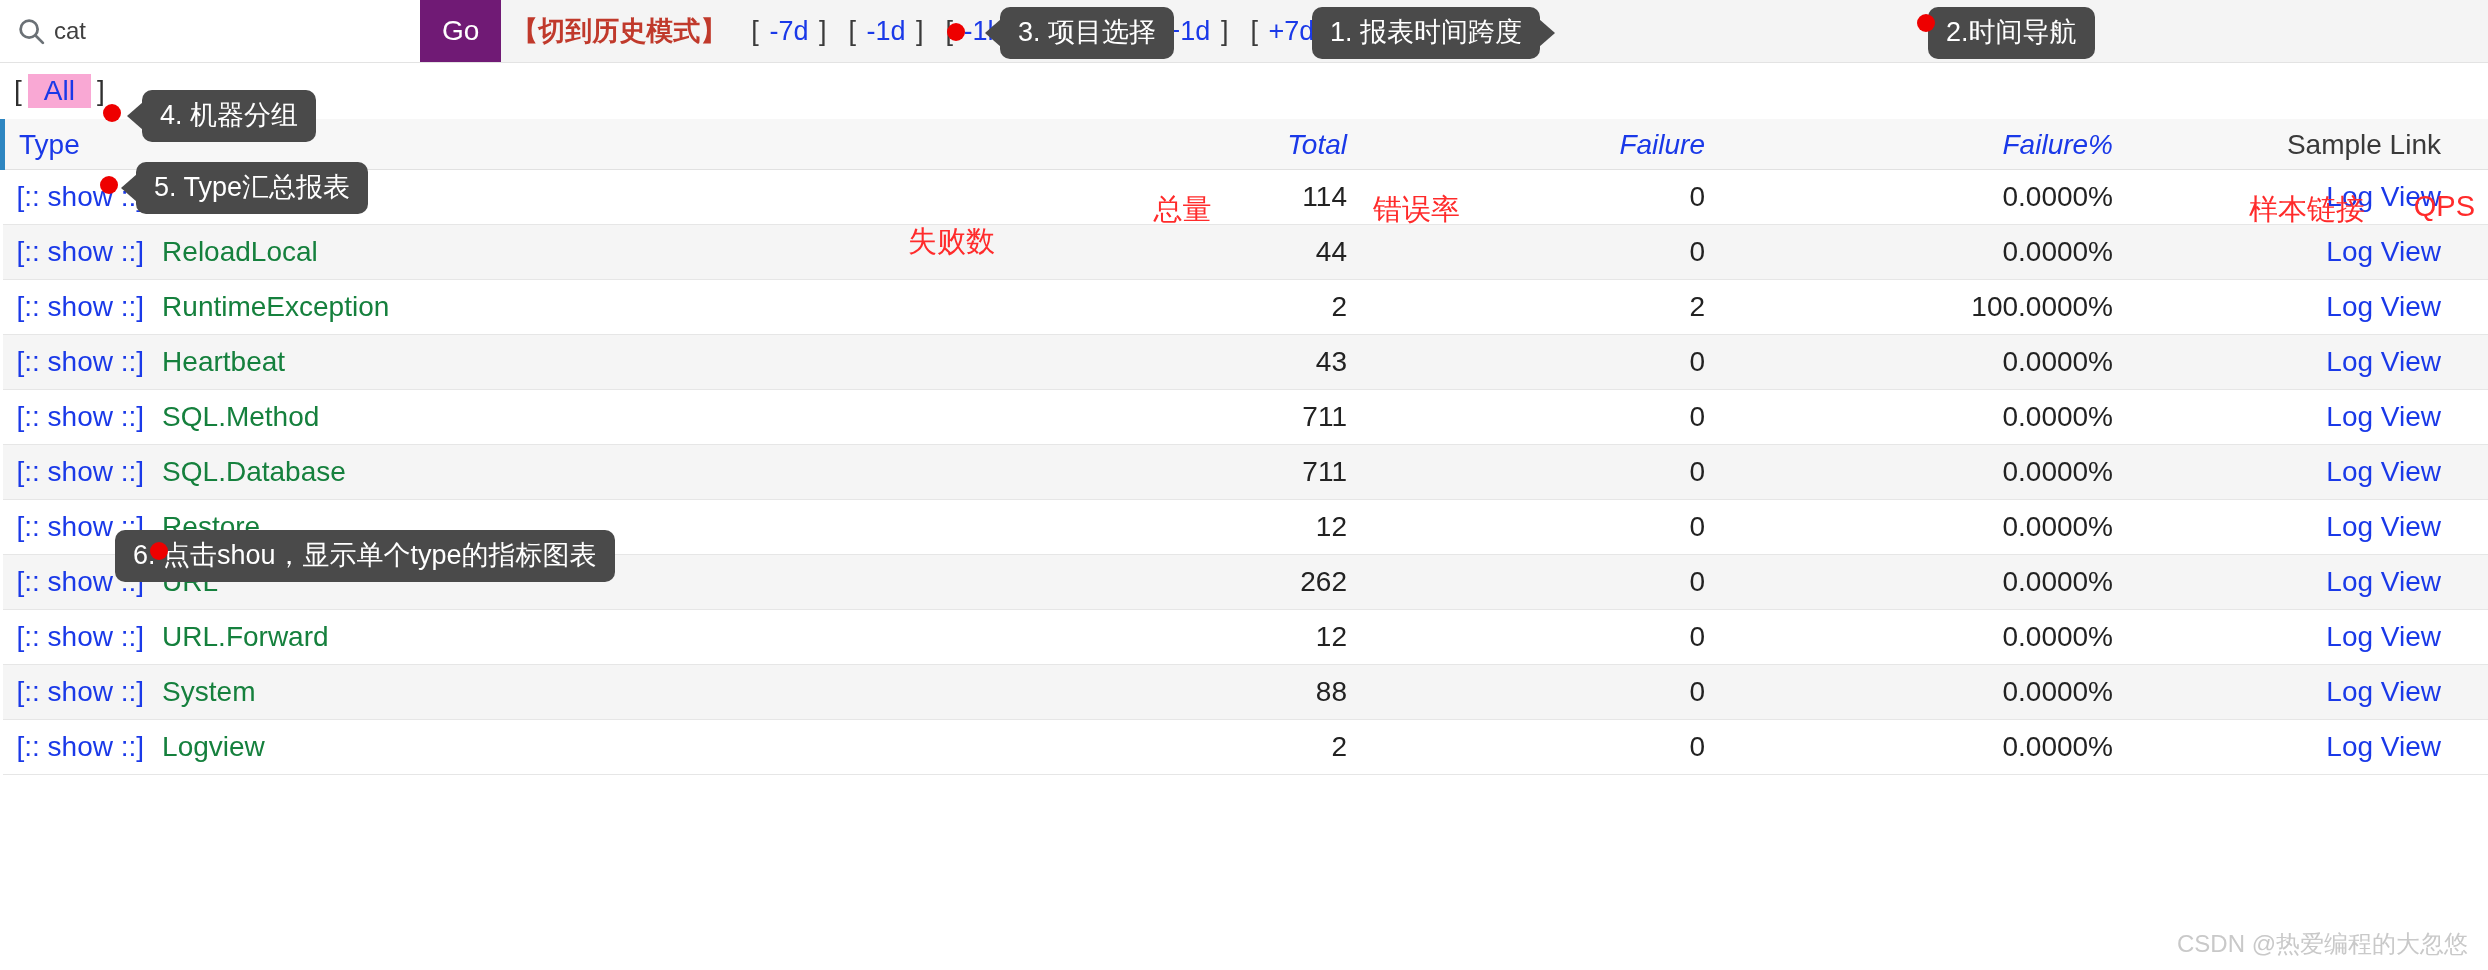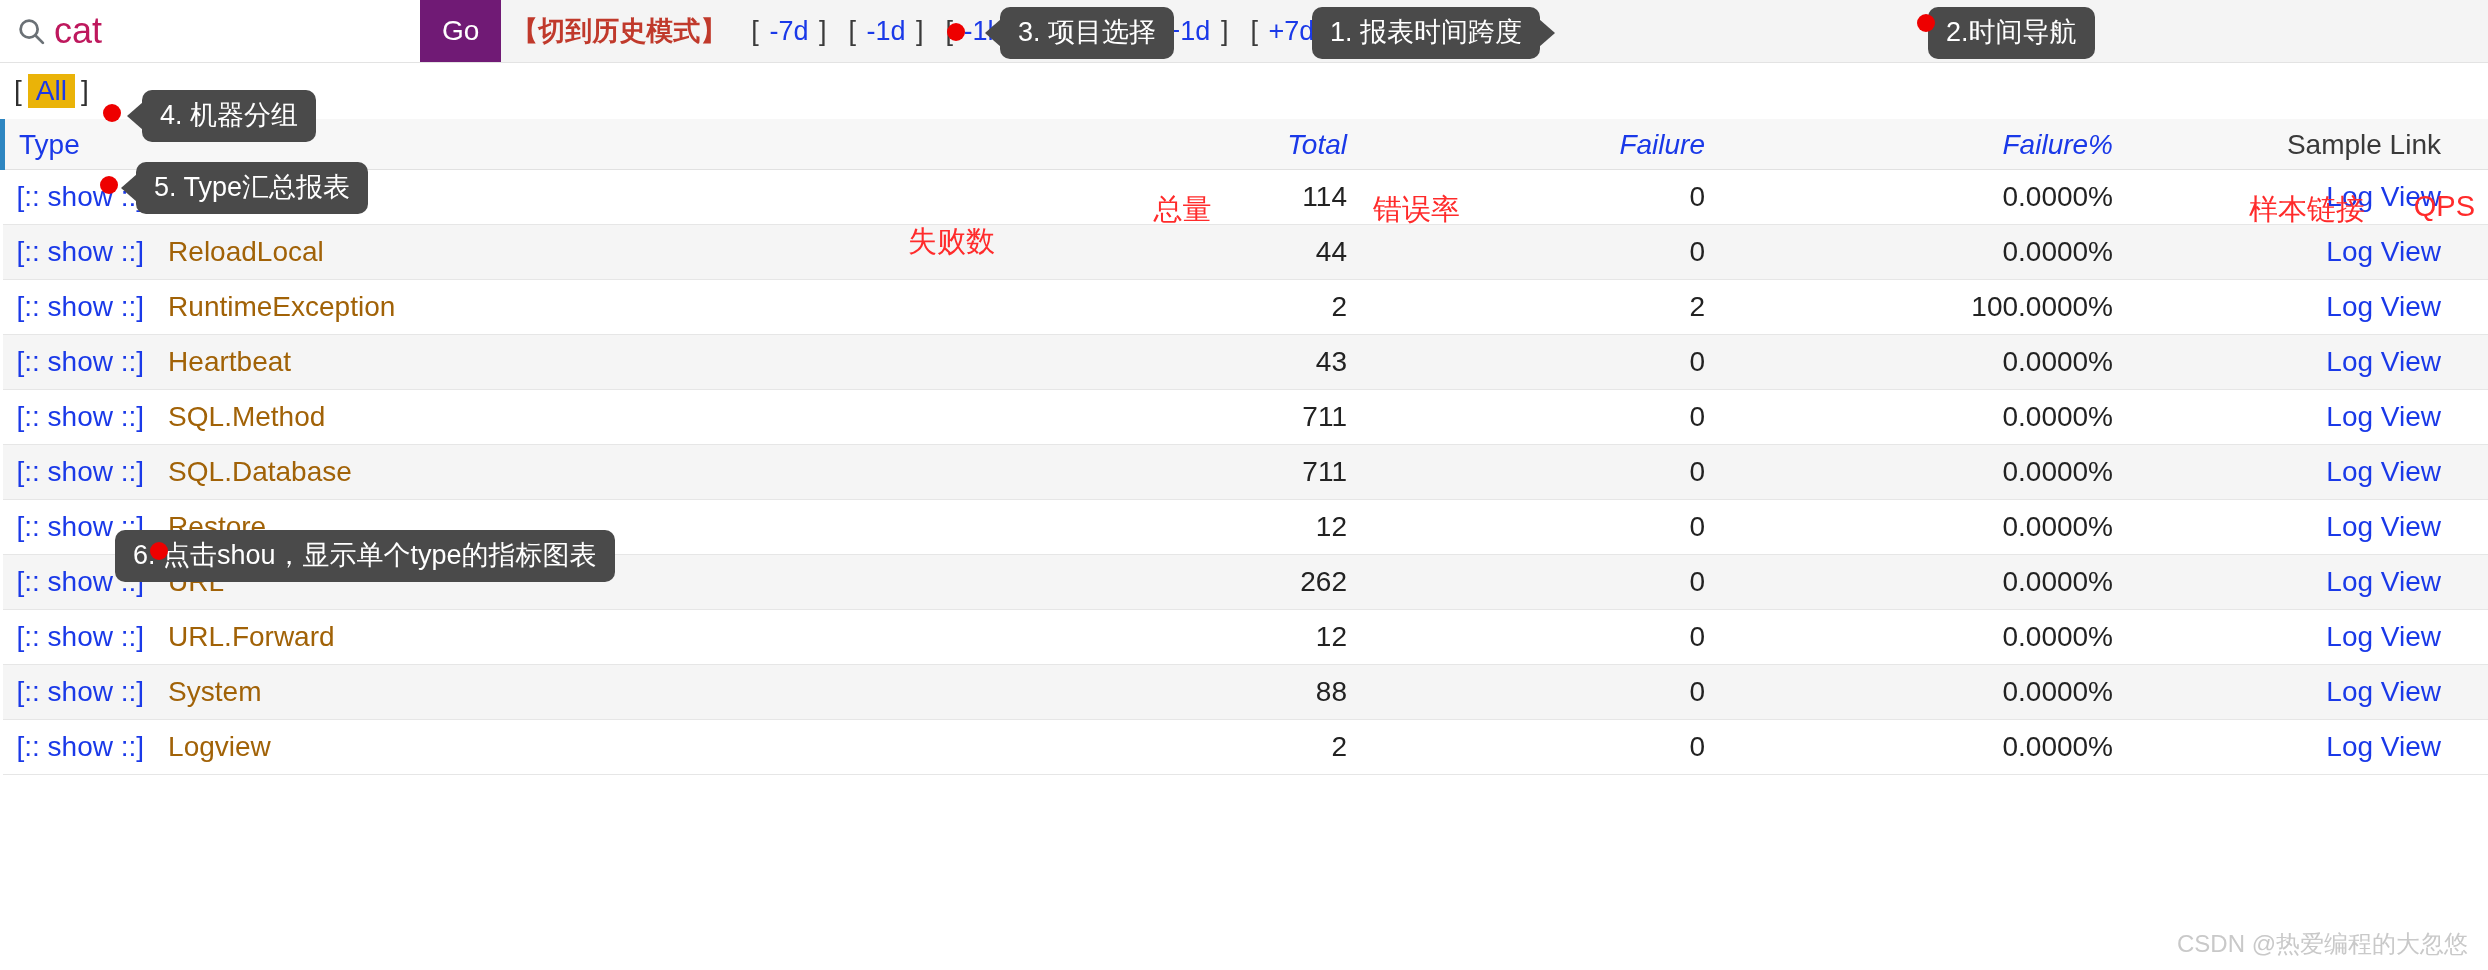--- a/index.html
+++ b/index.html
@@ -58,22 +58,22 @@
     position: relative;
   }
   .search-icon {
     width: 30px;
     height: 30px;
     flex: 0 0 auto;
     margin-right: 8px;
   }
   .search-icon svg { display: block; }
   .search-value {
-    font-size: 36px;
-    color: #be185d;
+    font-size: 24px;
+    color: #404040;
     white-space: nowrap;
   }
   .gobtn {
     background: #701a75;
     color: #ffffff;
     font-size: 28px;
     display: flex;
     align-items: center;
     justify-content: center;
     padding: 0 22px;
@@ -115,23 +115,23 @@
     height: 56px;
     display: flex;
     align-items: center;
     padding-left: 14px;
     background: #ffffff;
     position: relative;
     font-size: 28px;
   }
   .grp-brk { color: #2f2f2f; }
   .grp-all {
-    background: #eab308;
+    background: #f9a8d4;
     color: #1a39e8;
-    padding: 1px 8px;
+    padding: 1px 16px;
     margin: 0 6px;
     cursor: pointer;
     font-size: 28px;
   }
 
   
   .tablewrap {
     padding: 0 14px 0 0;
     background: #ffffff;
   }
@@ -171,23 +171,23 @@
   td.c-type { text-align: left; }
   td.c-num  { text-align: right; }
   td.c-link { text-align: right; }
   td.c-qps  { text-align: right; }
   .showlink {
     color: #1a39e8;
     text-decoration: none;
     cursor: pointer;
   }
   .typename {
-    color: #a16207;
+    color: #15803d;
     text-decoration: none;
-    margin-left: 24px;
+    margin-left: 18px;
     cursor: pointer;
   }
   .loglink {
     color: #1a39e8;
     text-decoration: none;
     cursor: pointer;
   }
 
   
   .cn-overlay {

